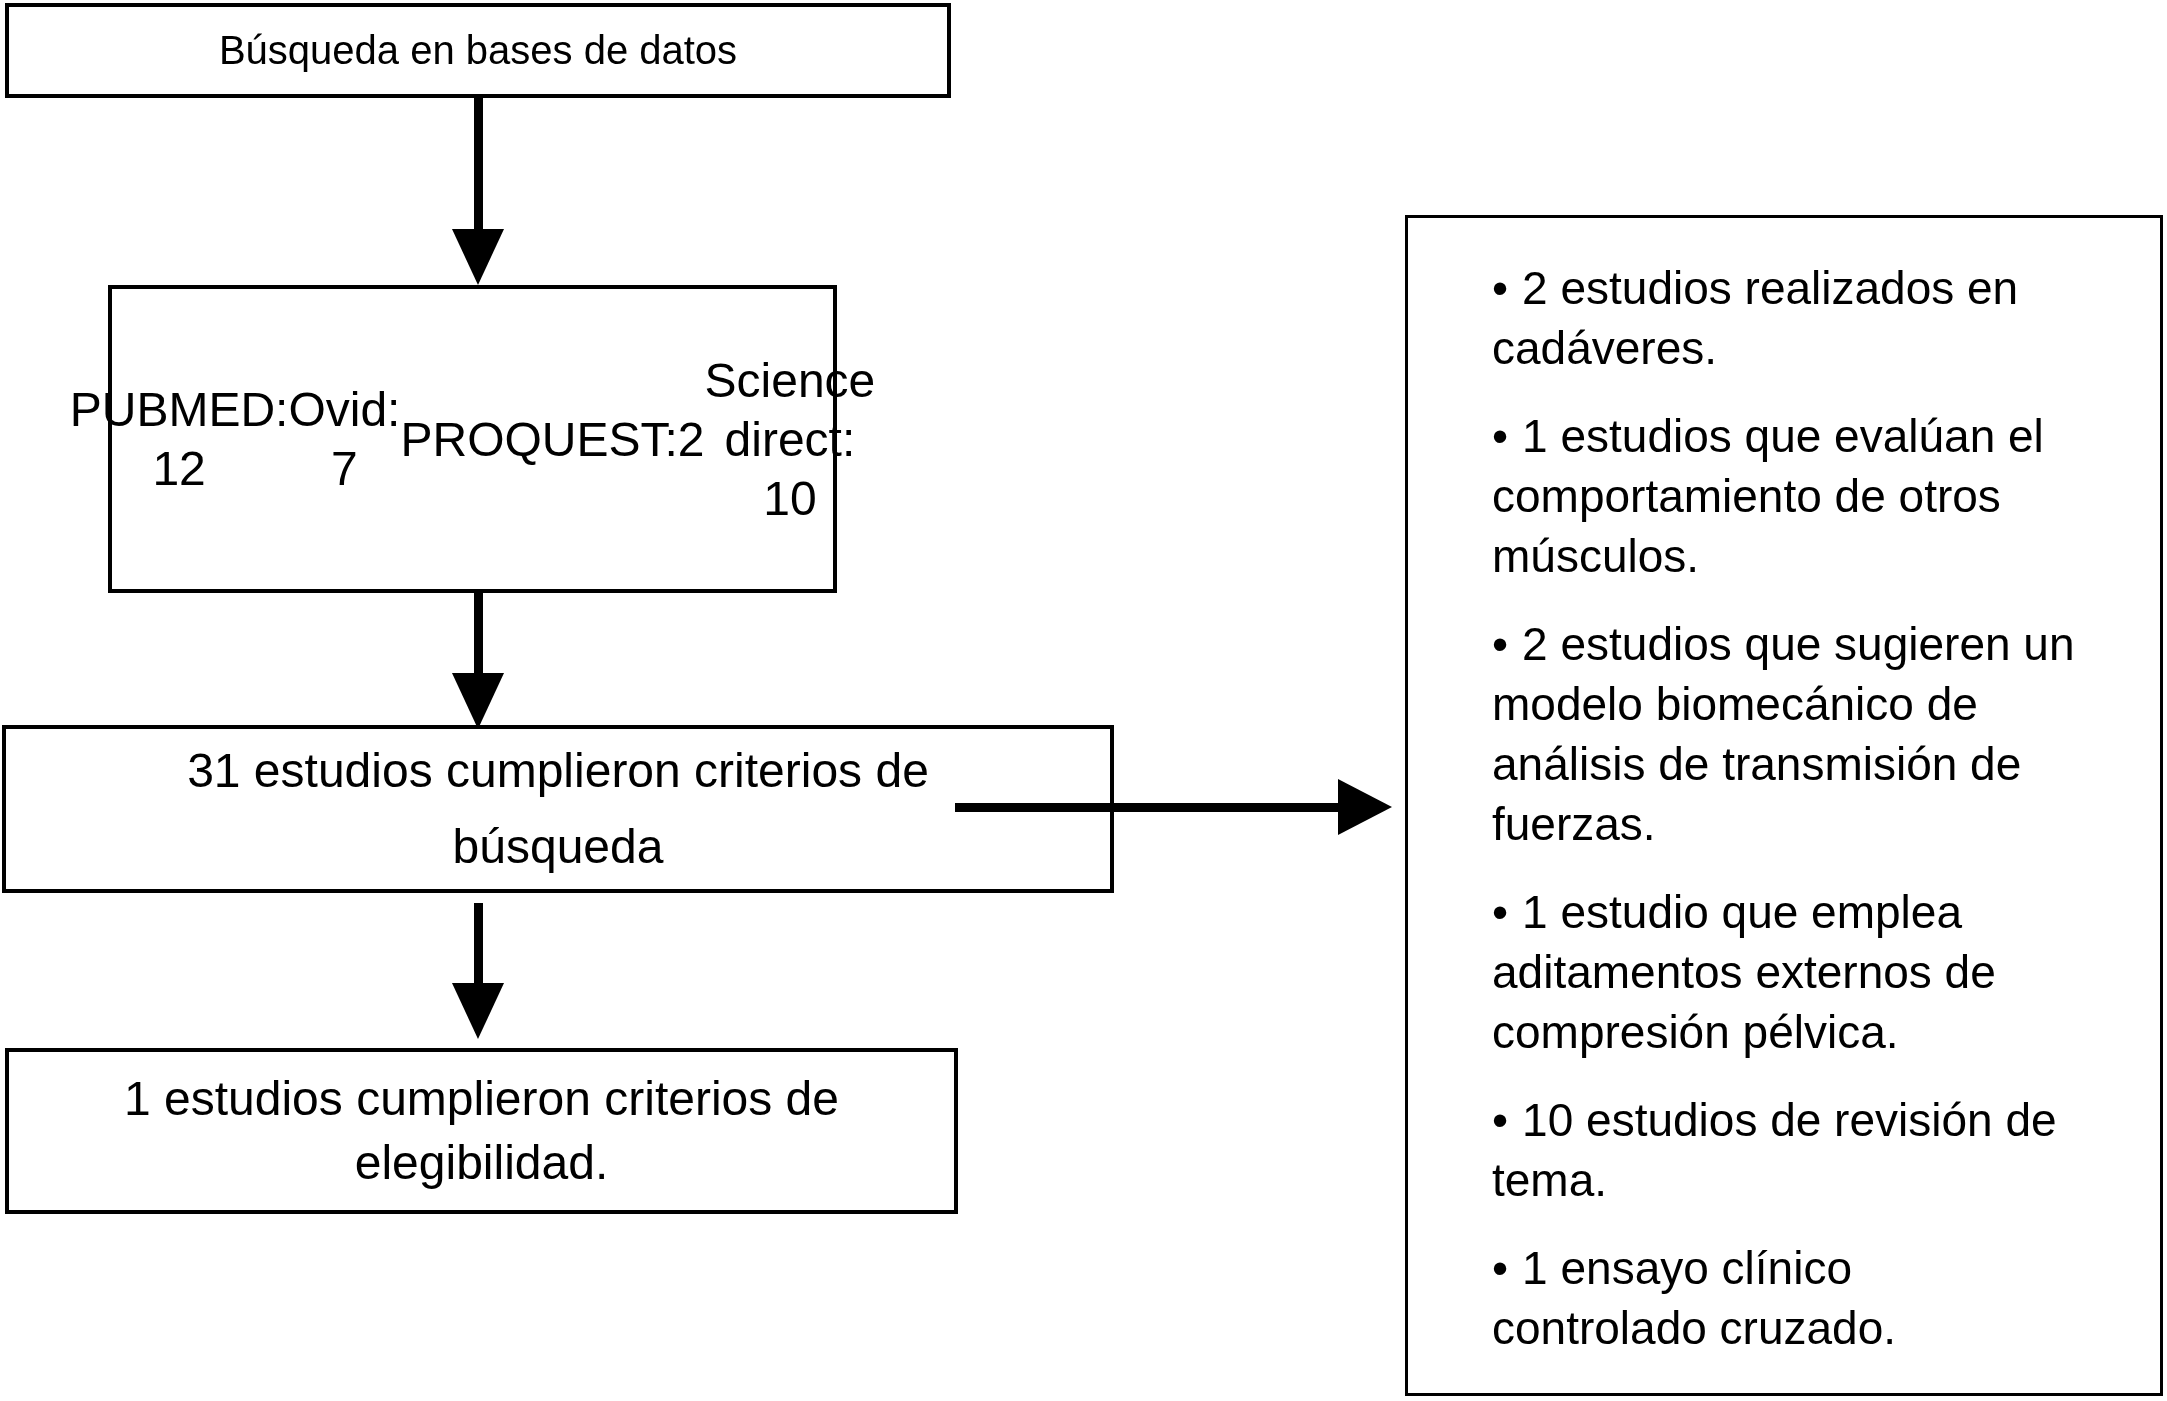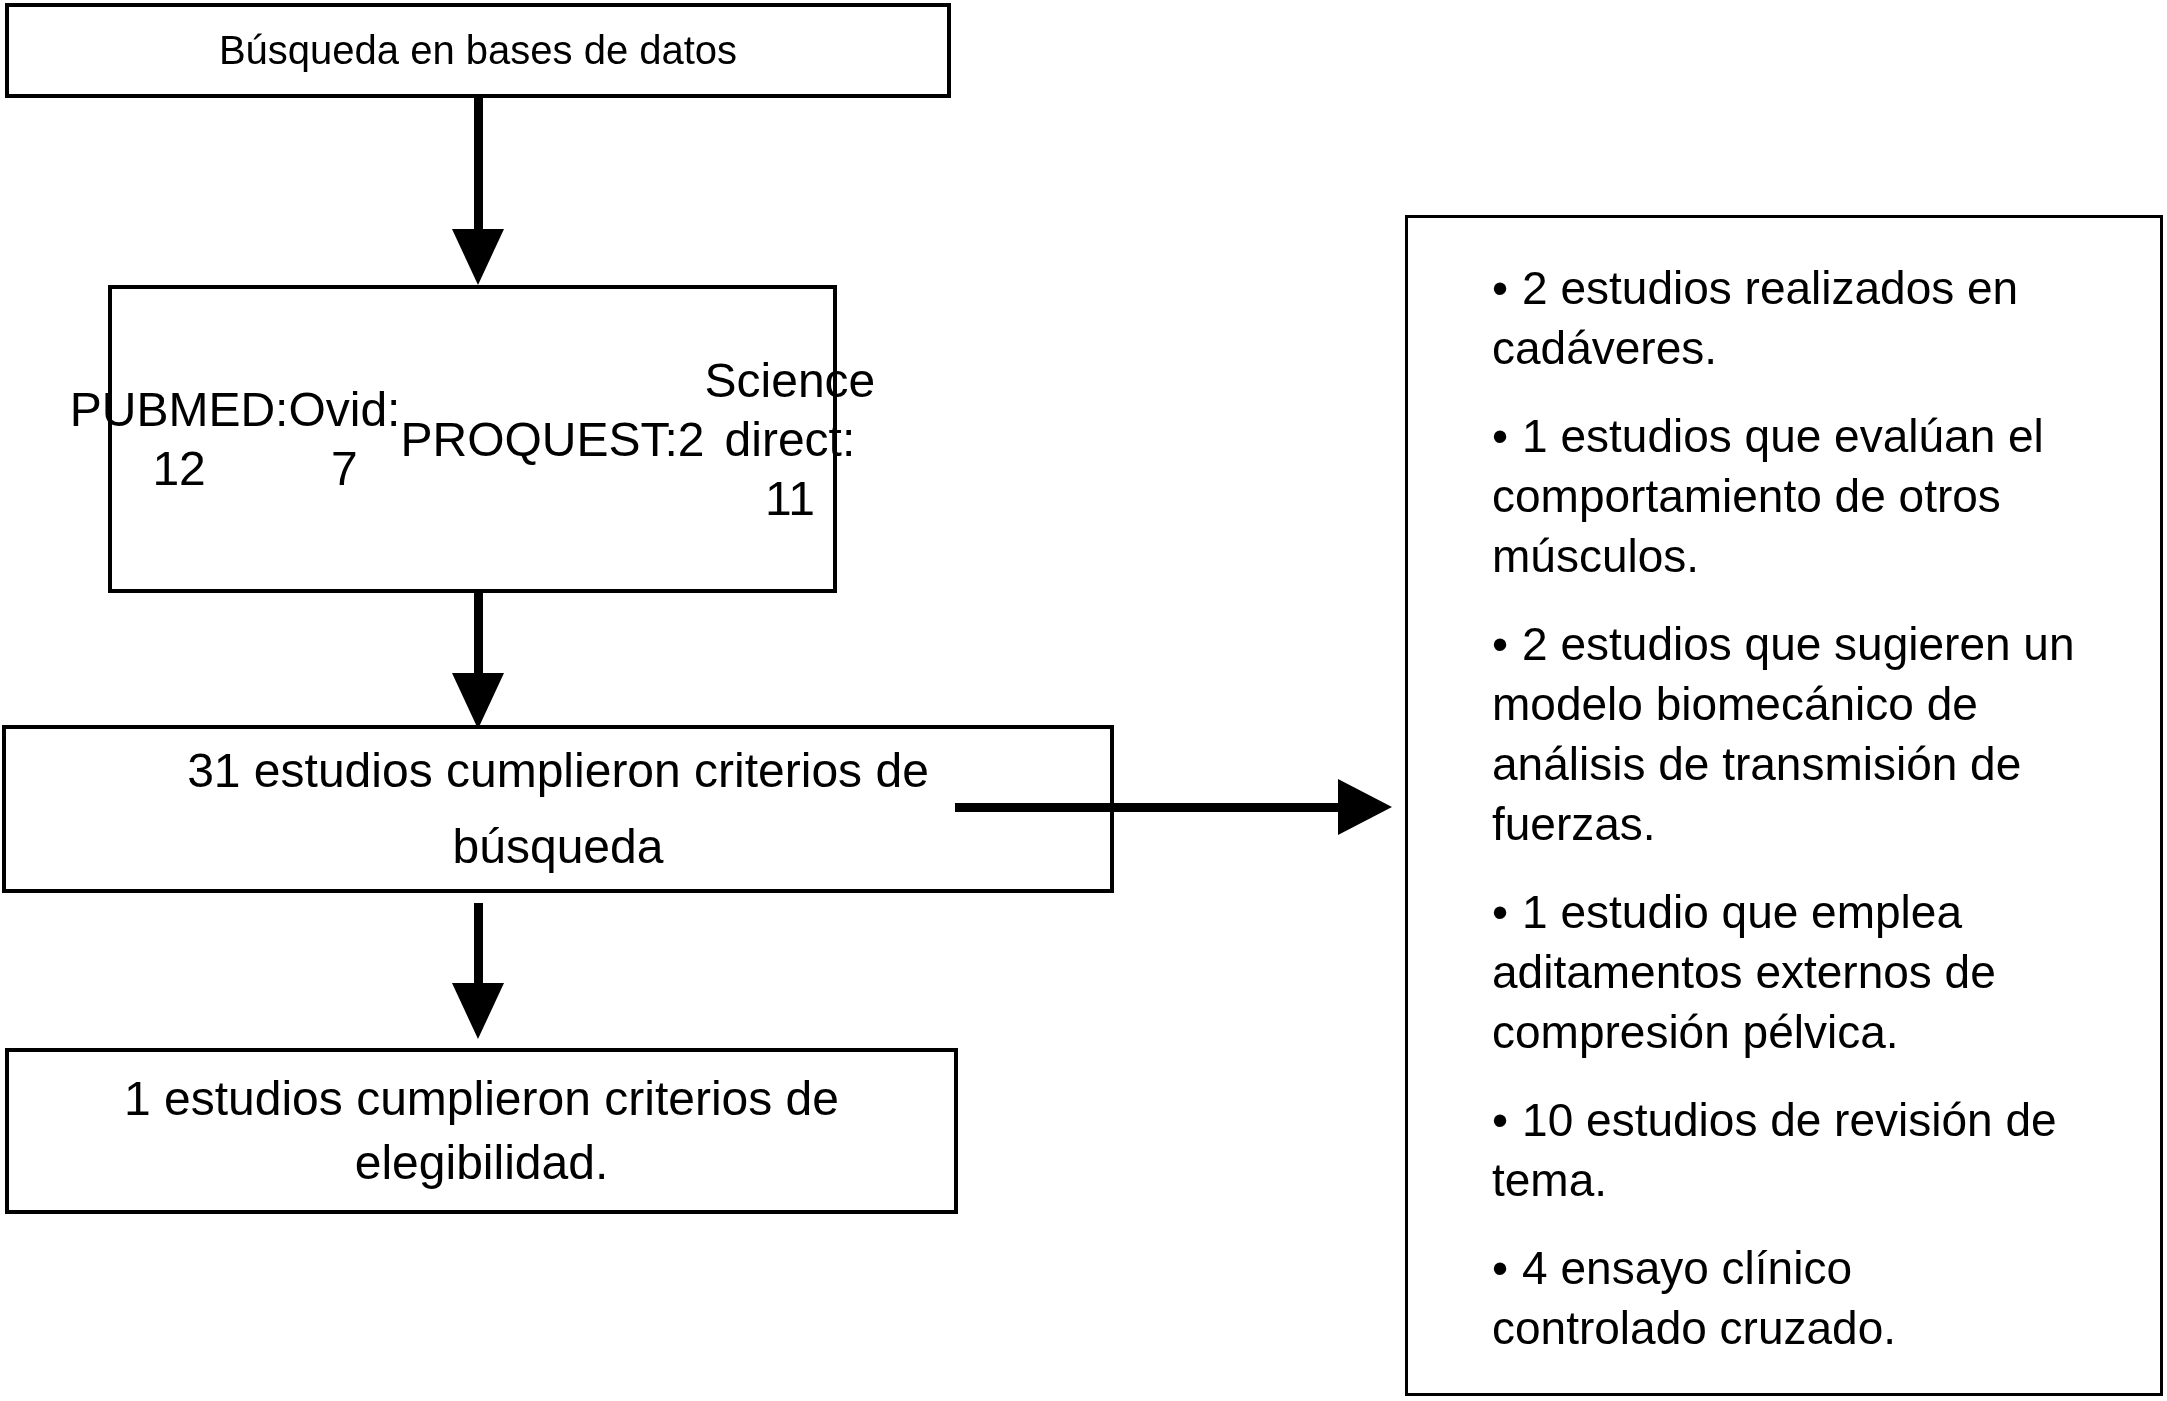--- a/index.html
+++ b/index.html
@@ -81,21 +81,21 @@
     <div>Búsqueda en bases de datos</div>
   </div>
 
   <div class="vshaft shaft-a1"></div>
   <div class="head-down head-a1"></div>
 
   <div class="box box2">
     <div class="db-line">PUBMED: 12</div>
     <div class="db-line">Ovid: 7</div>
     <div class="db-line">PROQUEST:2</div>
-    <div class="db-line">Science direct: 11</div>
+    <div class="db-line">Science direct: 10</div>
   </div>
 
   <div class="vshaft shaft-a2"></div>
   <div class="head-down head-a2"></div>
 
   <div class="box box3">
     <div class="pre">31 estudios cumplieron criterios de
 búsqueda</div>
   </div>
 
@@ -129,18 +129,18 @@
     <div class="excl-item">
       <span class="bullet">•</span><span class="excl-text">1 estudio que emplea
 aditamentos externos de
 compresión pélvica.</span>
     </div>
     <div class="excl-item">
       <span class="bullet">•</span><span class="excl-text">10 estudios de revisión de
 tema.</span>
     </div>
     <div class="excl-item">
-      <span class="bullet">•</span><span class="excl-text">4 ensayo clínico
+      <span class="bullet">•</span><span class="excl-text">1 ensayo clínico
 controlado cruzado.</span>
     </div>
   </div>
 
 </div>
 
 </body></html>

